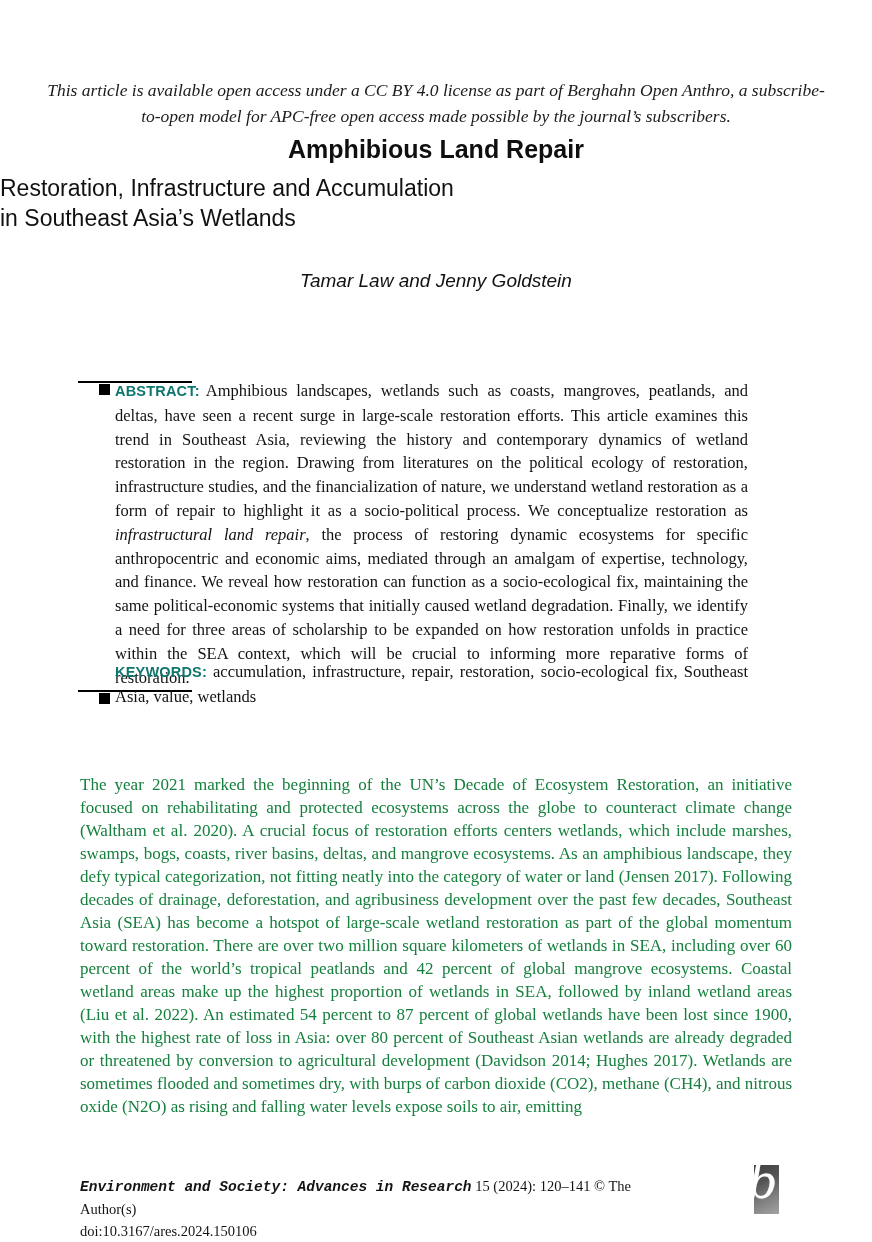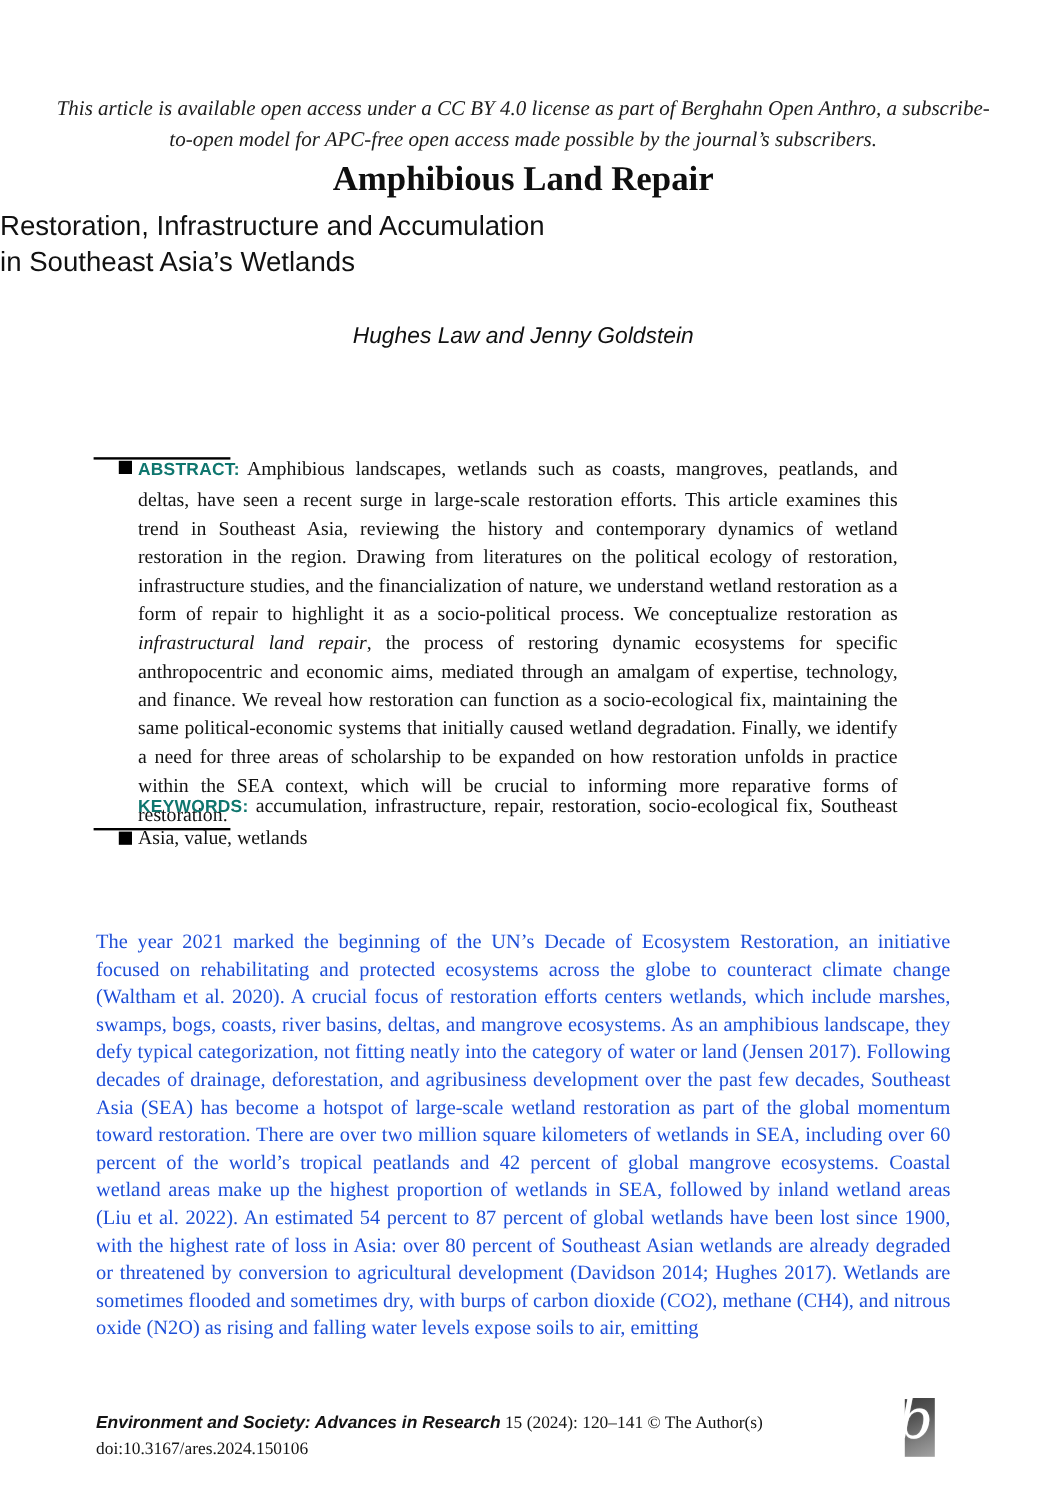--- a/index.html
+++ b/index.html
@@ -17,23 +17,23 @@
     position:absolute; top:57px; left:42px; right:42px;
     text-align:center;
     font-family:"Liberation Serif", serif;
     font-style:italic;
     font-size:17.5px; line-height:26px;
     color:#1c1c1c;
   }
   .title {
     position:absolute; top:112px; left:0; right:0;
     text-align:center;
-    font-family:Liberation Serif, serif;
+    font-family:Liberation Sans, sans-serif;
     font-weight:700;
-    font-size:29px; line-height:34px;
+    font-size:25px; line-height:34px;
     color:#0f0f0f;
   }
   .subtitle {
     position:absolute; top:153px; left:0; right:0;
     text-align:left;
     font-family:"Liberation Sans", sans-serif;
     font-weight:400;
     font-size:23px; line-height:30px;
     color:#111;
   }
@@ -72,30 +72,30 @@
   .abstract-square{ top:364px; }
   .abstract-text  { top:359px; }
   .keywords-rule  { top:670px; }
   .keywords-square{ top:673px; }
   .keywords-text  { top:640px; }
   .body-par {
     position:absolute; left:80px; top:753px; width:712px;
     text-align:justify;
     font-family:"Liberation Serif", serif;
     font-size:17px; line-height:23px;
-    color:#1d4ed8;
+    color:#15803d;
   }
   .footer {
     position:absolute; left:80px; top:1155px; width:600px;
     font-family:"Liberation Serif", serif;
     font-size:14.5px; line-height:22px;
     color:#141414;
   }
   .footer .journal {
-    font-family:Liberation Sans, sans-serif;
+    font-family:Liberation Mono, monospace;
     font-style:italic;
     font-weight:700;
   }
   .logo {
     position:absolute; left:754px; top:1145px;
     width:25px; height:49px;
     background:linear-gradient(155deg, #3f3f3f 0%, #565656 35%, #7d7d7d 65%, #a3a3a3 100%);
   }
   .logo .b {
     position:absolute; left:-6px; top:-6px;
@@ -113,21 +113,21 @@
 
   <div class="notice">This article is available open access under a CC BY 4.0 license as part of Berghahn Open Anthro, a subscribe-to-open model for APC-free open access made possible by the journal’s subscribers.</div>
 
   <h1 class="title">Amphibious Land Repair</h1>
 
   <div class="subtitle">
     <div>Restoration, Infrastructure and Accumulation</div>
     <div>in Southeast Asia’s Wetlands</div>
   </div>
 
-  <div class="authors">Hughes Law and Jenny Goldstein</div>
+  <div class="authors">Tamar Law and Jenny Goldstein</div>
 
   <div class="sec-rule abstract-rule"></div>
   <div class="sec-square abstract-square"></div>
   <p class="sec-text abstract-text"><span class="sec-label">ABSTRACT:</span><span>Amphibious landscapes, wetlands such as coasts, mangroves, peatlands, and deltas, have seen a recent surge in large-scale restoration efforts. This article examines this trend in Southeast Asia, reviewing the history and contemporary dynamics of wetland restoration in the region. Drawing from literatures on the political ecology of restoration, infrastructure studies, and the financialization of nature, we understand wetland restoration as a form of repair to highlight it as a socio-political process. We conceptualize restoration as </span><i>infrastructural land repair</i><span>, the process of restoring dynamic ecosystems for specific anthropocentric and economic aims, mediated through an amalgam of expertise, technology, and finance. We reveal how restoration can function as a socio-ecological fix, maintaining the same political-economic systems that initially caused wetland degradation. Finally, we identify a need for three areas of scholarship to be expanded on how restoration unfolds in practice within the SEA context, which will be crucial to informing more reparative forms of restoration.</span></p>
 
   <div class="sec-rule keywords-rule"></div>
   <div class="sec-square keywords-square"></div>
   <p class="sec-text keywords-text"><span class="sec-label">KEYWORDS:</span><span>accumulation, infrastructure, repair, restoration, socio-ecological fix, Southeast Asia, value, wetlands</span></p>
 
   <p class="body-par">The year 2021 marked the beginning of the UN’s Decade of Ecosystem Restoration, an initiative focused on rehabilitating and protected ecosystems across the globe to counteract climate change (Waltham et al. 2020). A crucial focus of restoration efforts centers wetlands, which include marshes, swamps, bogs, coasts, river basins, deltas, and mangrove ecosystems. As an amphibious landscape, they defy typical categorization, not fitting neatly into the category of water or land (Jensen 2017). Following decades of drainage, deforestation, and agribusiness development over the past few decades, Southeast Asia (SEA) has become a hotspot of large-scale wetland restoration as part of the global momentum toward restoration. There are over two million square kilometers of wetlands in SEA, including over 60 percent of the world’s tropical peatlands and 42 percent of global mangrove ecosystems. Coastal wetland areas make up the highest proportion of wetlands in SEA, followed by inland wetland areas (Liu et al. 2022). An estimated 54 percent to 87 percent of global wetlands have been lost since 1900, with the highest rate of loss in Asia: over 80 percent of Southeast Asian wetlands are already degraded or threatened by conversion to agricultural development (Davidson 2014; Hughes 2017). Wetlands are sometimes flooded and sometimes dry, with burps of carbon dioxide (CO2), methane (CH4), and nitrous oxide (N2O) as rising and falling water levels expose soils to air, emitting</p>

